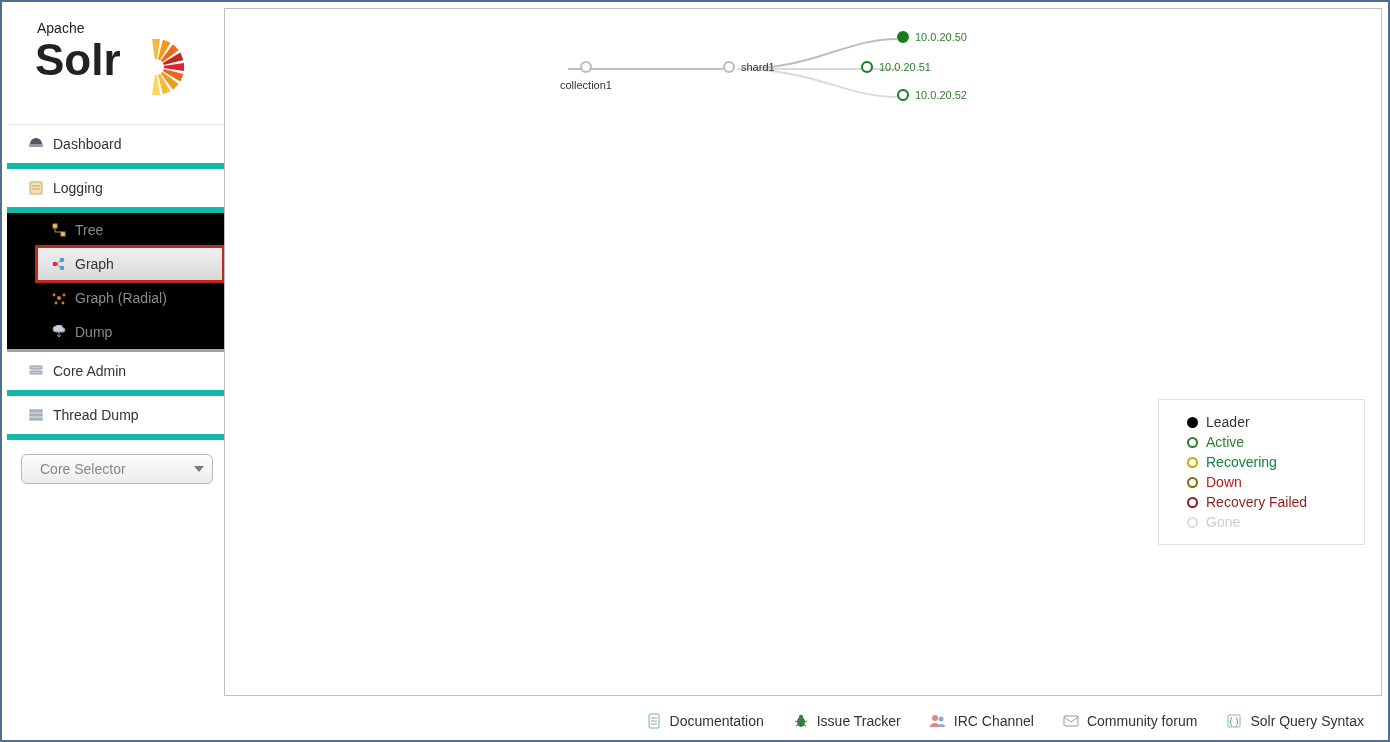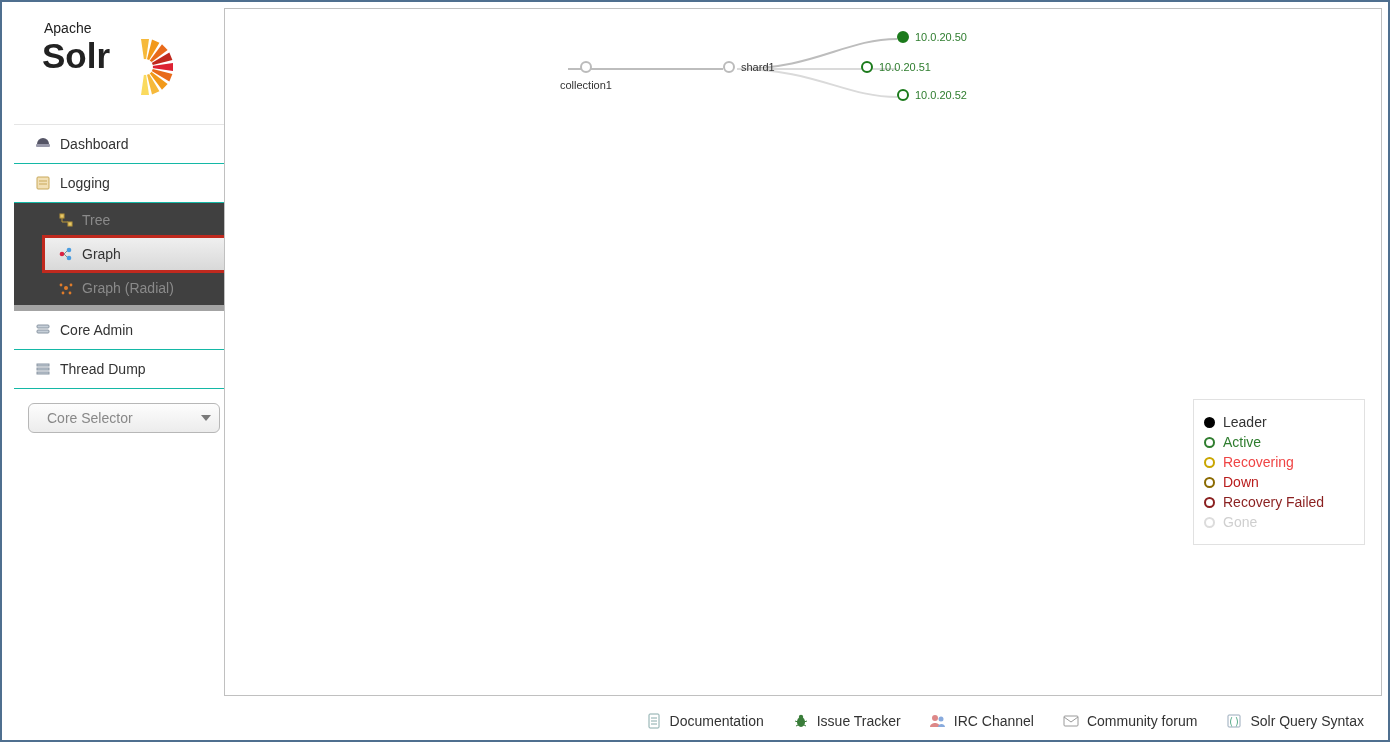--- a/index.html
+++ b/index.html
@@ -9,58 +9,58 @@
     color: #333;
     background: #fff;
     width: 1390px;
     height: 742px;
     border: 2px solid #4f6f8f;
     position: relative;
   }
   
   .sidebar {
     position: absolute;
-    left: 12px; top: 0;
+    left: 5px; top: 0;
     width: 222px;
     height: 700px;
     background: #fff;
   }
   .logo {
     padding: 18px 8px 16px 28px;
     height: 122px;
   }
   .logo-text { display: flex; flex-direction: column; }
   .logo-apache { font-size: 14px; color: #222; margin-bottom: 2px; margin-left: 2px;}
-  .logo-solr { font-size: 35px; font-weight: 600; color: #222; line-height: 1; }
+  .logo-solr { font-size: 44px; font-weight: 600; color: #222; line-height: 1; }
   .logo-sun { display:inline-block; vertical-align:top; }
   .logo-row{display:flex;align-items:flex-start;gap:6px;}
   .nav { border-top: 1px solid #e5e5e5; }
   .nav-item {
     display: flex;
     align-items: center;
     gap: 8px;
     padding: 10px 14px 10px 20px;
-    border-bottom: 1px solid #14b8a6;
+    border-bottom: 6px solid #14b8a6;
     cursor: pointer;
     background: #fff;
     color: #333;
     position: relative;
   }
   .nav-item .icon { width: 18px; height: 18px; display:inline-flex; align-items:center; justify-content:center; }
   .nav-item.active {
     background: linear-gradient(#f0f0f0,#d8d8d8);
     font-weight: 700;
   }
   .highlight {
     outline: 3px solid #c0291e;
     outline-offset: -1px;
   }
   .subnav {
-    background: #404040;
-    border-bottom: 6px solid #a3a3a3;
+    background: #000000;
+    border-bottom: 3px solid #a3a3a3;
   }
   .subnav-item {
     display:flex;align-items:center;gap:8px;
     padding: 9px 14px 9px 44px;
     cursor:pointer;
     color:#8a8a8a;
   }
   .subnav-item.active {
     background: linear-gradient(#f0f0f0,#d8d8d8);
     color:#333;
@@ -106,33 +106,33 @@
   .node.replica .label{color:#2f7d2f;}
   .collection-marker{width:12px;height:12px;border-radius:50%;border:2px solid #bbb;background:#fff;}
 
   
   svg.graph-lines{position:absolute;left:0;top:0;pointer-events:none;}
 
   
   .legend{
     position:absolute;right:16px;top:390px;
     border:1px solid #e1e1e1;background:#fff;
-    padding:10px 10px;font-size:14px;
-    width:172px;
+    padding:10px 28px;font-size:14px;
+    width:207px;
   }
   .legend-row{display:flex;align-items:center;gap:8px;margin:4px 0;}
   .legend-marker{width:11px;height:11px;border-radius:50%;border:2px solid;background:#fff;}
   .lm-leader{border-color:#000;background:#000;}
   .lm-active{border-color:#2f7d2f;}
   .lm-recovering{border-color:#c9a600;}
   .lm-down{border-color:#8a6a00;}
   .lm-recfail{border-color:#8a1f1f;}
   .lm-gone{border-color:#dcdcdc;}
   .legend-label{color:#333;}
-  .legend-row.recovering .legend-label{color:#ef4444;}
+  .legend-row.recovering .legend-label{color:#15803d;}
   .legend-row.down .legend-label{color:#b91c1c;}
   .legend-row.recfail .legend-label{color:#8a1f1f;}
   .legend-row.gone .legend-label{color:#cfcfcf;}
 
   
   .footer{
     position:absolute;left:0;right:0;bottom:0;
     height:38px;
     display:flex;align-items:center;justify-content:flex-end;
     gap:28px;
@@ -223,20 +223,29 @@
           <svg width="14" height="14" viewBox="0 0 14 14">
               <circle cx="7" cy="7" r="2" fill="#e07c2a"></circle>
               <circle cx="2" cy="4" r="1.4" fill="#e07c2a"></circle>
               <circle cx="12" cy="4" r="1.4" fill="#e07c2a"></circle>
               <circle cx="4" cy="12" r="1.4" fill="#e07c2a"></circle>
               <circle cx="11" cy="12" r="1.4" fill="#e07c2a"></circle>
             </svg>
         </span>
         <span>Graph (Radial)</span>
       </div>
+      <div class="subnav-item">
+        <span class="icon">
+          <svg width="14" height="14" viewBox="0 0 14 14">
+              <path fill="#c6cfd8" stroke="#8a96a3" d="M4 7a3 3 0 0 1 0-6 4 4 0 0 1 7 2 2 2 0 0 1 0 4H4z"></path>
+              <path d="M7 7v5M5 10l2 2 2-2" stroke="#8a96a3" fill="none"></path>
+            </svg>
+        </span>
+        <span>Dump</span>
+      </div>
     </div>
 
     <div class="nav-item">
       <span class="icon">
         <svg width="16" height="16" viewBox="0 0 16 16">
             <rect x="2" y="3" width="12" height="3" rx="1" fill="#c6cfd8" stroke="#8a96a3"></rect>
             <rect x="2" y="8" width="12" height="3" rx="1" fill="#c6cfd8" stroke="#8a96a3"></rect>
           </svg>
       </span>
       <span>Core Admin</span>

